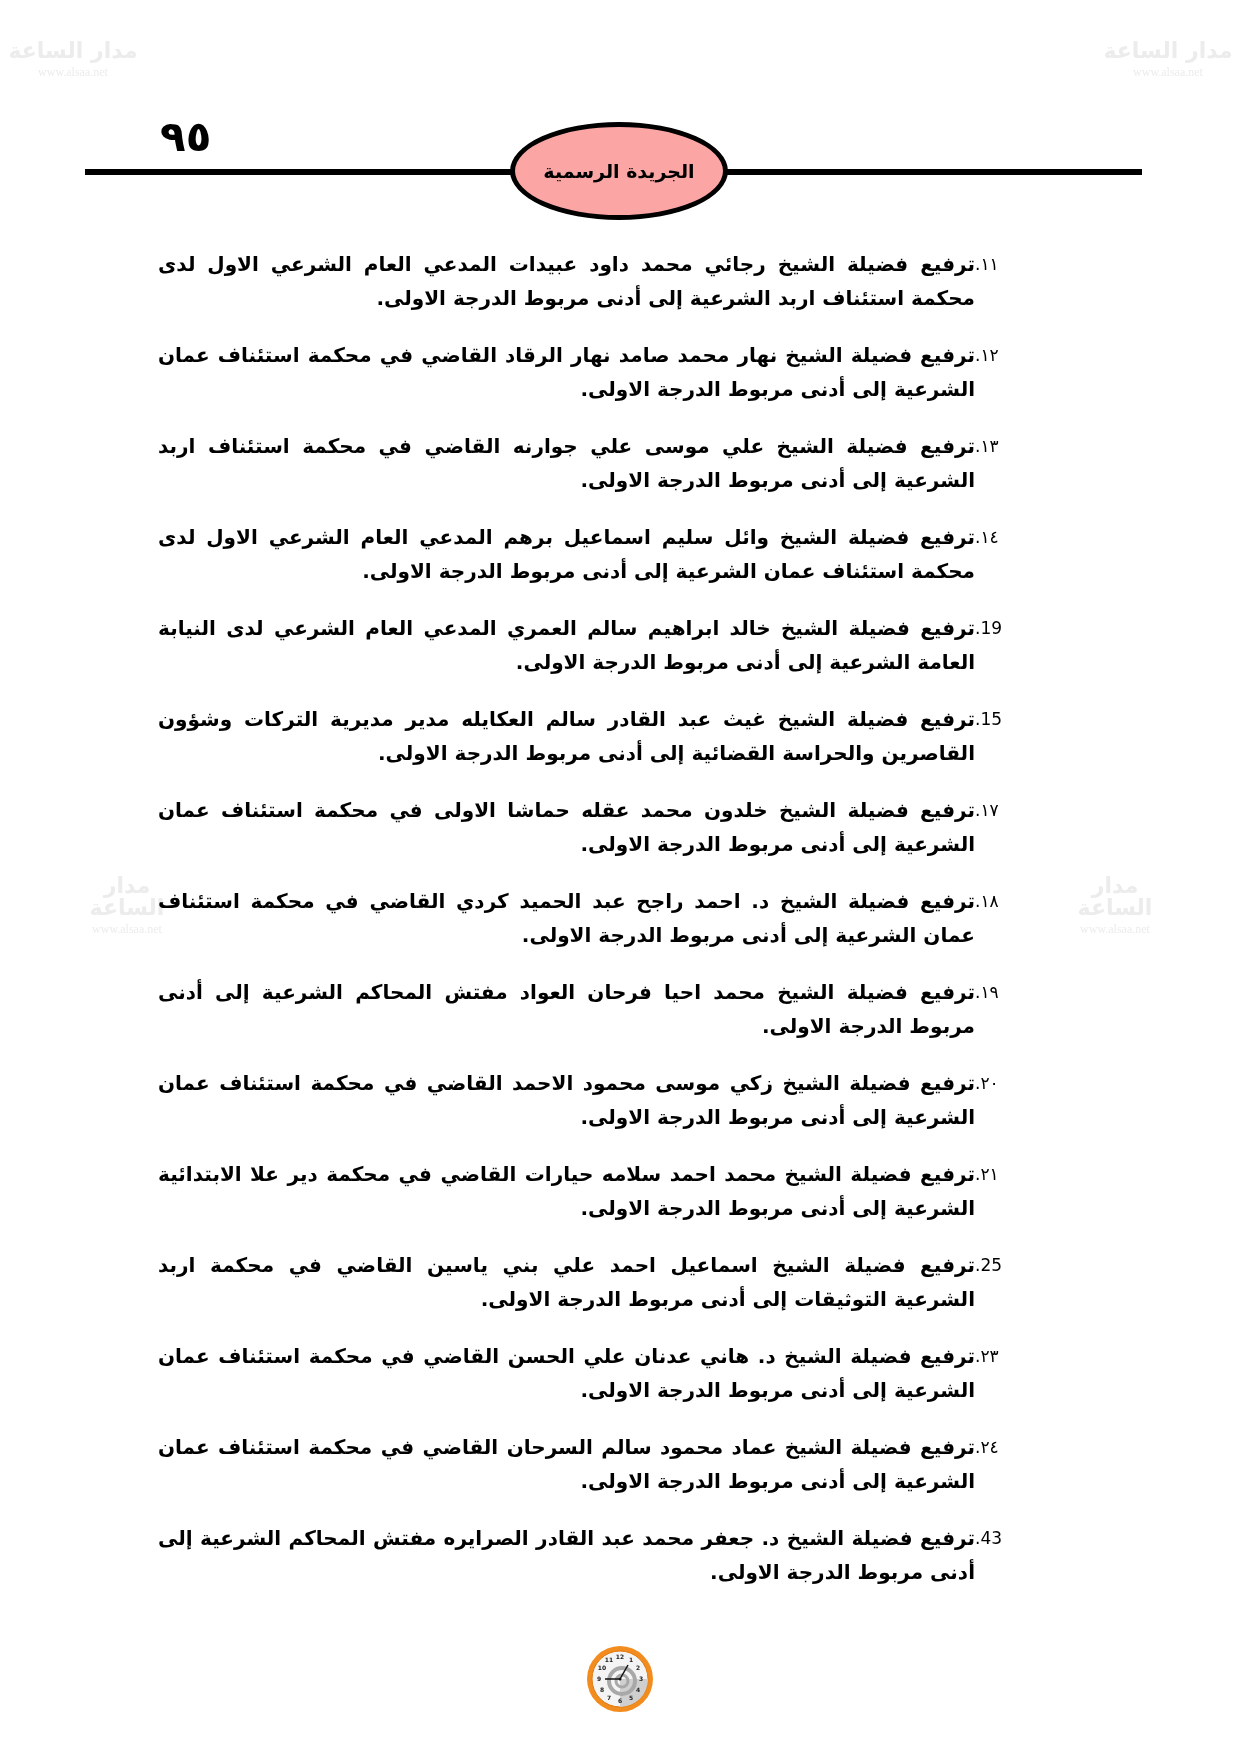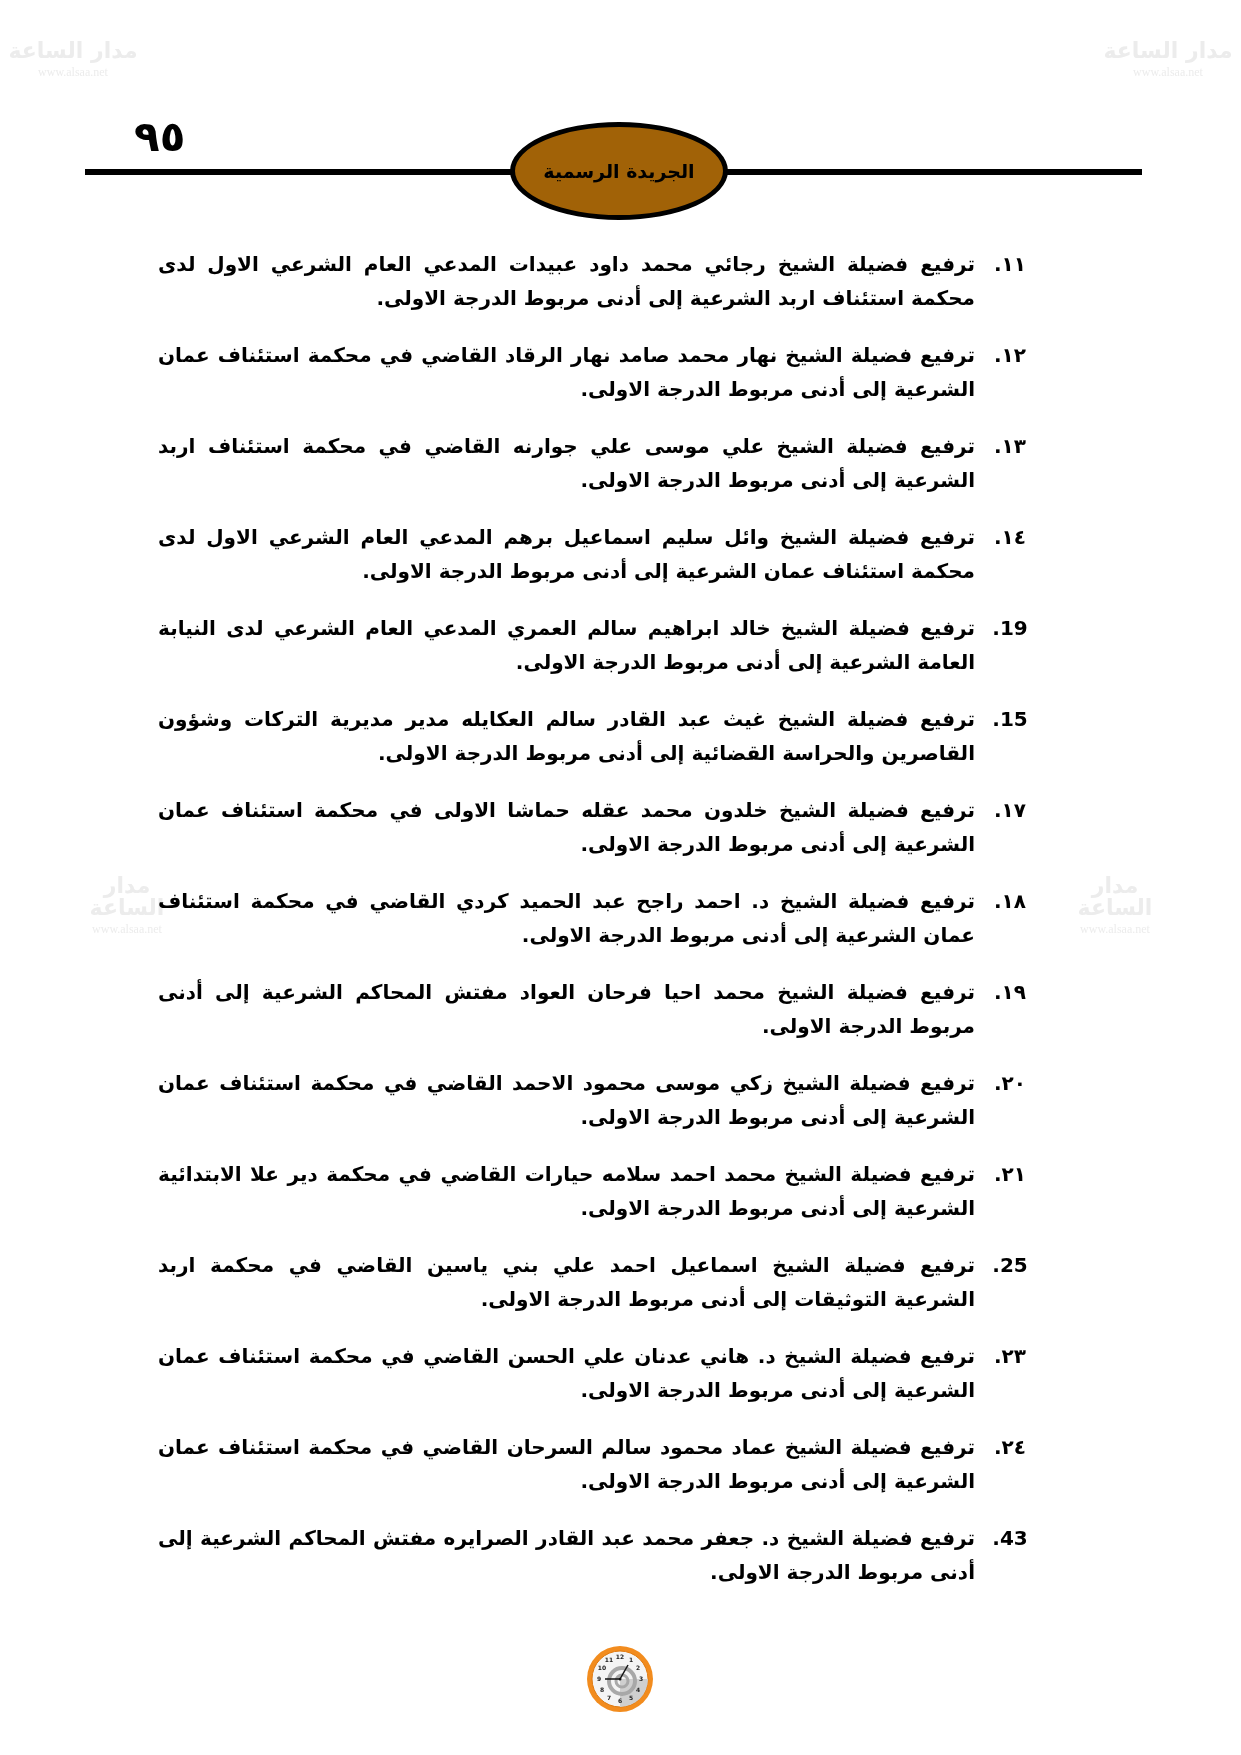--- a/index.html
+++ b/index.html
@@ -1,30 +1,30 @@
 <!DOCTYPE html>
 <html><head>
 <meta charset="utf-8">
 <style>
   html, body { margin:0; padding:0; background:#ffffff; }
   body { width:1241px; height:1755px; position:relative; overflow:hidden;
          font-family:"DejaVu Sans","Liberation Sans",sans-serif; color:#000; }
   .watermark { position:absolute; text-align:center; color:#ececec; line-height:1; }
   .watermark .wm-ar { font-size:22px; font-weight:bold; letter-spacing:1px; }
   .watermark .wm-url { font-family:"Liberation Serif",serif; font-size:12px; margin-top:4px; }
-  .page-number { position:absolute; left:134px; top:112px; font-size:42px; font-weight:bold;
+  .page-number { position:absolute; left:160px; top:112px; font-size:42px; font-weight:bold;
                  font-family:"DejaVu Sans",sans-serif; direction:rtl; }
   .header-line { position:absolute; left:85px; width:1057px; top:169px; height:6px; background:#000; }
   .header-ellipse { position:absolute; left:510px; top:122px; width:218px; height:98px;
-                    border:5px solid #000; border-radius:50%; background:#a16207;
+                    border:5px solid #000; border-radius:50%; background:#fca5a5;
                     display:flex; align-items:center; justify-content:center; box-sizing:border-box; }
   .header-title { font-size:19px; font-weight:bold; direction:rtl; }
   .items { position:absolute; left:150px; top:247px; width:895px; direction:rtl; }
   .item { display:flex; flex-direction:row; margin-bottom:23px; }
-  .item-num { width:70px; flex:0 0 70px; font-size:20px; font-weight:bold; text-align:center;
+  .item-num { width:70px; flex:0 0 70px; font-size:17px; font-weight:normal; text-align:left;
               line-height:34px; white-space:nowrap; }
   .item-text { flex:1; font-size:20px; font-weight:bold; line-height:34px; text-align:justify;
                text-align-last:right;margin-left:8px; }
   .footer-logo { position:absolute; left:585px; top:1644px; width:70px; height:70px; }
 </style>
 </head>
 <body>
 
 <div class="watermark" style="left:8px; top:40px; width:130px;">
   <div class="wm-ar">مدار الساعة</div>

